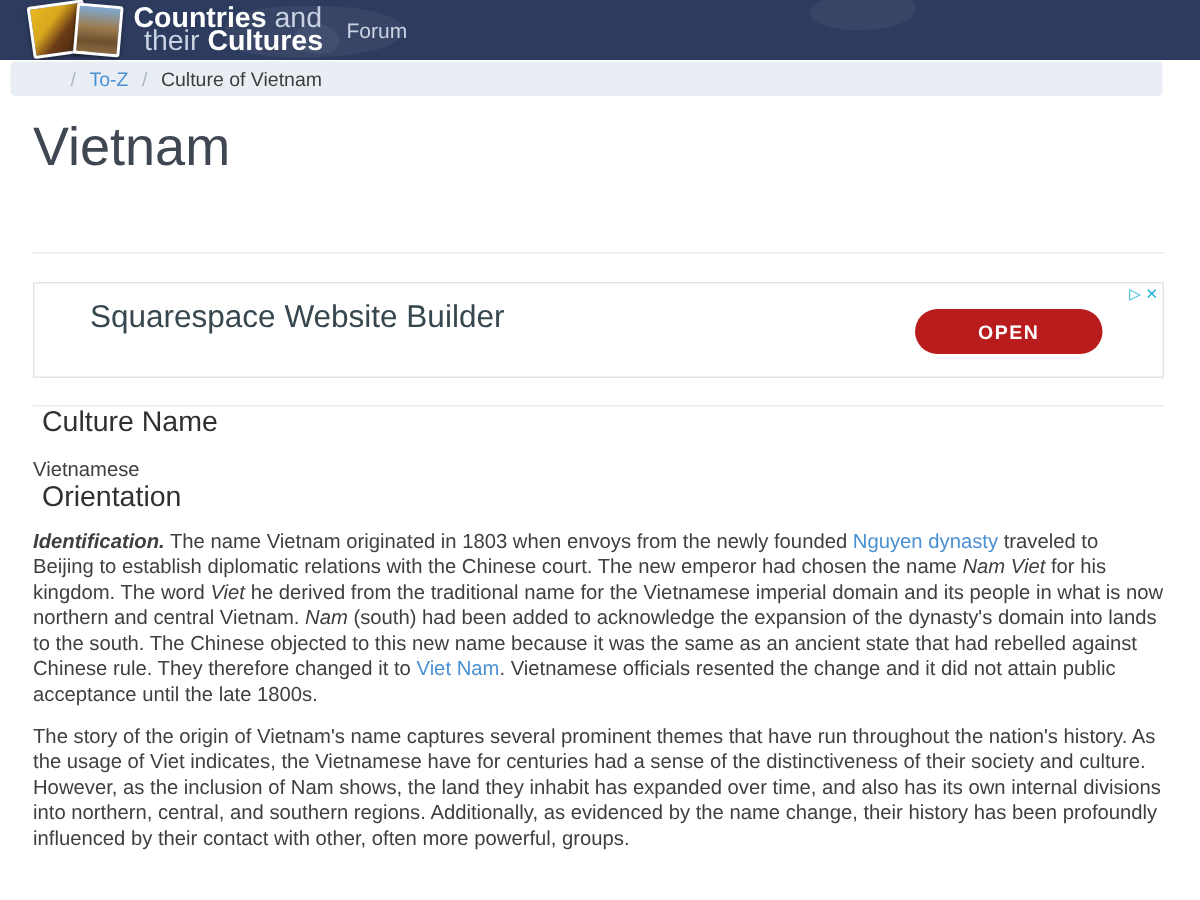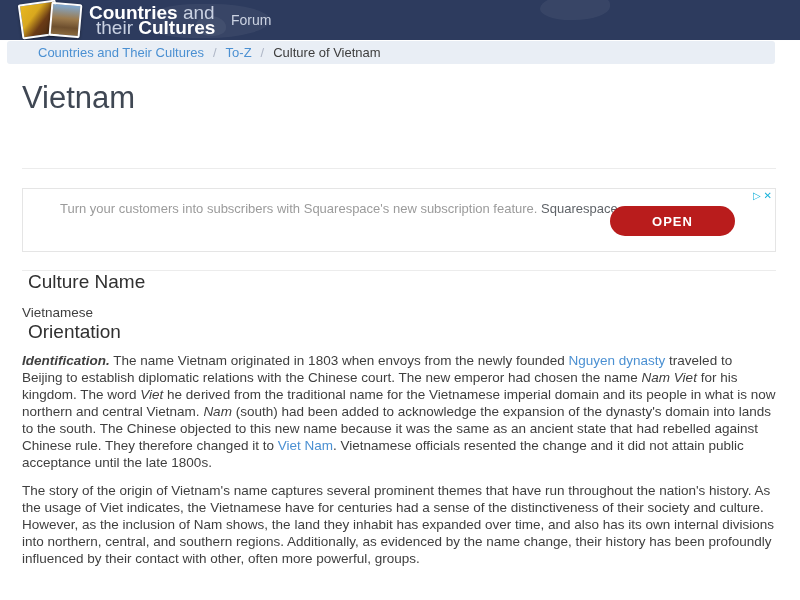--- a/index.html
+++ b/index.html
@@ -33,21 +33,21 @@
     display:flex; align-items:center; justify-content:center; cursor:pointer; }
 
   
   .crumbbar { margin:1px 25px 0 7px; height:23px; background:#e9eef5; border-radius:3px;
     display:flex; align-items:center; padding-left:31px; font-size:13px; color:#3d3d3d; }
   .crumb-link { color:#4b90d2; cursor:pointer; text-decoration:none; }
   .crumb-sep { color:#aeb6c6; padding:0 9px; }
 
   
   .content { padding:0 24px 0 22px; }
-  h1.page-title { margin-top:19px; font-size:31px; line-height:29px; font-weight:400; color:#3f4753; }
+  h1.page-title { margin-top:19px; font-size:36px; line-height:29px; font-weight:400; color:#3f4753; }
 
   .divider { border:0; border-top:1px solid #ececec; margin:0; }
   .div1 { margin-top:56px; }
   .div2 { margin-top:18px; }
 
   
   .adbox { position:relative; margin-top:19px; height:64px; border:1px solid #e5e5e5; background:#fff; }
   .ad-text { padding:10px 0 0 37px; }
   .ad-title { font-size:21px; line-height:25px; font-weight:500; color:#37474f; }
   .ad-desc { font-size:13px; color:#9b9b9b; margin-top:2px; }
@@ -85,40 +85,39 @@
       <div class="ln1"><b>Countries</b><span> and</span></div>
       <div class="ln2"><span>their </span><b>Cultures</b></div>
     </div>
   </div>
 
   <a class="forum-link">Forum</a>
 
 </div>
 
 <div class="crumbbar">
-  <a class="crumb-link">Countries and Their Cultures</a>
   <span class="crumb-sep">/</span>
   <a class="crumb-link">To-Z</a>
   <span class="crumb-sep">/</span>
   <span>Culture of Vietnam</span>
 </div>
 
 <div class="content">
 
   <h1 class="page-title">Vietnam</h1>
 
   <hr class="divider div1">
 
   <div class="adbox">
     <div class="ad-corner">
       <span>▷</span>
       <span>✕</span>
     </div>
     <div class="ad-text">
-      <div class="ad-desc"><span>Turn your customers into subscribers with Squarespace's new subscription feature. </span><span class="ad-brand">Squarespace</span></div>
+      <div class="ad-title">Squarespace Website Builder</div>
     </div>
     <button class="ad-open-btn">OPEN</button>
   </div>
 
   <hr class="divider div2">
 
   <h2 class="sec-head h2-culture">Culture Name</h2>
   <p class="body-text p-vn">Vietnamese</p>
 
   <h2 class="sec-head h2-orient">Orientation</h2>

